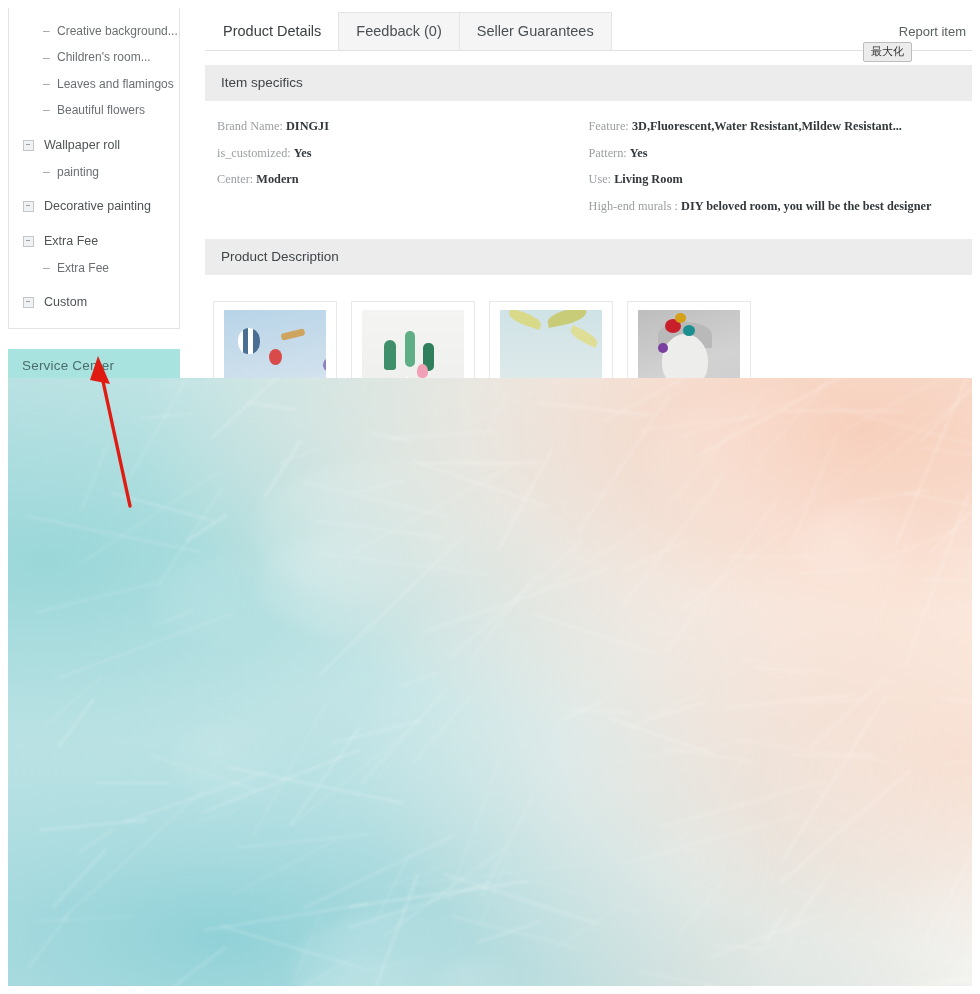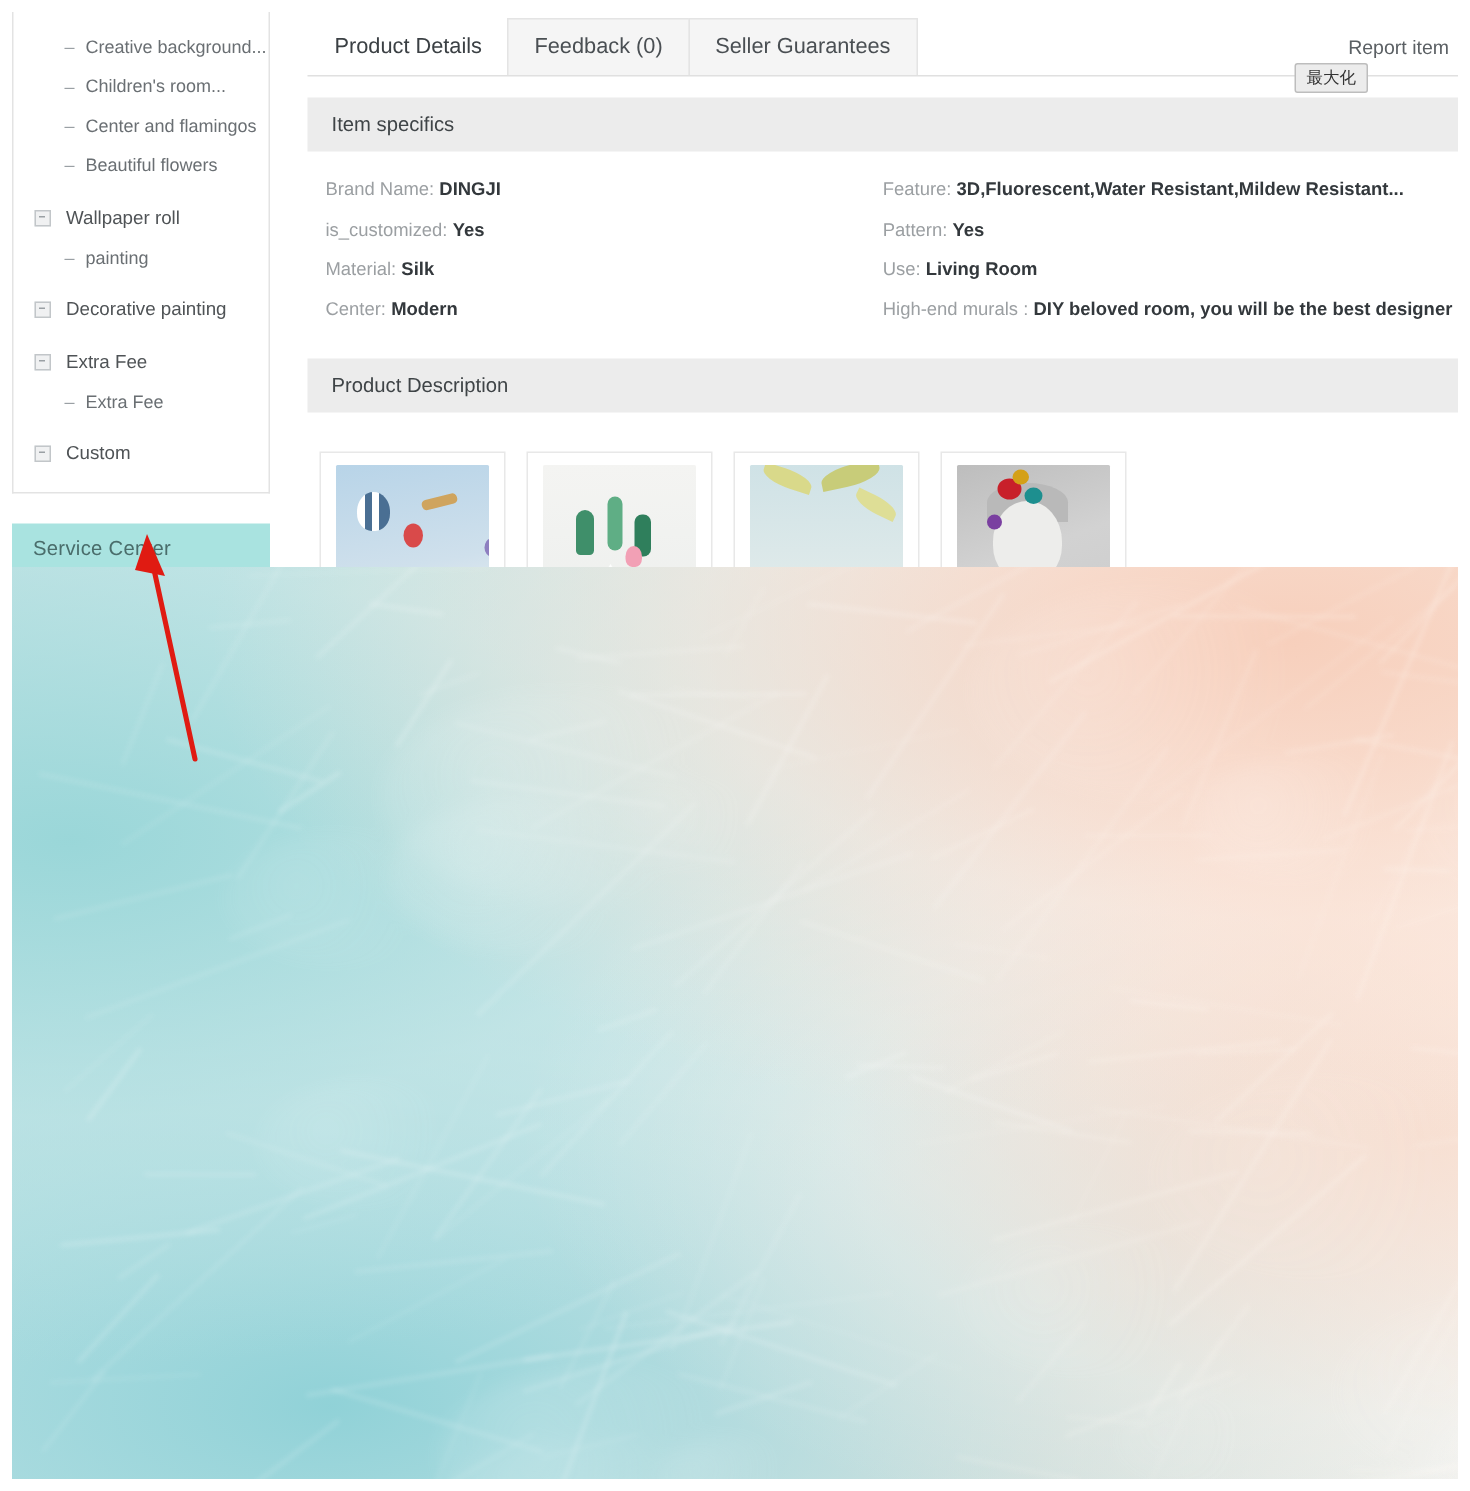--- a/index.html
+++ b/index.html
@@ -71,21 +71,21 @@
     position:absolute;right:60px;top:34px;
     background:#ececec;border:1px solid #bdbdbd;
     font-size:11px;color:#333;padding:1px 7px 2px 7px;
     border-radius:2px;
   }
 
   .sec-head{
     background:#ececec;color:#3f4447;font-size:13.5px;
     padding:10px 0 11px 16px;margin-top:14px;
   }
-  .specs{display:flex;padding:12px 0 6px 0;}
+  .specs{display:flex;padding:12px 0 6px 0;font-family:Liberation Serif, serif;}
   .spec-col{width:50%;padding-left:12px;box-sizing:border-box;}
   .spec-col:last-child{padding-left:0;}
   .spec-row{font-size:12.3px;color:#9b9fa2;padding:5px 0 5px 0;line-height:1.35;}
   .spec-row b{color:#33383c;font-weight:bold;}
 
   .thumbs{display:flex;padding:26px 0 0 8px;gap:14px;}
   .thumb{
     width:124px;height:112px;
     background:#ffffff;border:1px solid #e8e8e8;
     padding:8px 10px 0 10px;box-sizing:border-box;
@@ -169,21 +169,21 @@
             <div class="cat-row child">
               <span class="dash-icon">–</span>
               <span>Creative background...</span>
             </div>
             <div class="cat-row child">
               <span class="dash-icon">–</span>
               <span>Children's room...</span>
             </div>
             <div class="cat-row child">
               <span class="dash-icon">–</span>
-              <span>Center and flamingos</span>
+              <span>Leaves and flamingos</span>
             </div>
             <div class="cat-row child">
               <span class="dash-icon">–</span>
               <span>Beautiful flowers</span>
             </div>
             <div class="cat-gap"></div>
             <div class="cat-row">
               <span class="sq-icon"></span>
               <span>Wallpaper roll</span>
             </div>
@@ -242,21 +242,20 @@
       <div class="report">Report item</div>
       <div class="max-badge">最大化</div>
     </div>
 
     <div class="sec-head">Item specifics</div>
 
     <div class="specs">
       <div class="spec-col" id="spec-left">
           <div class="spec-row"><span>Brand Name: </span><b>DINGJI</b></div>
           <div class="spec-row"><span>is_customized: </span><b>Yes</b></div>
-          <div class="spec-row"><span>Material: </span><b>Silk</b></div>
           <div class="spec-row"><span>Center: </span><b>Modern</b></div>
         </div>
       <div class="spec-col" id="spec-right">
           <div class="spec-row"><span>Feature: </span><b>3D,Fluorescent,Water Resistant,Mildew Resistant...</b></div>
           <div class="spec-row"><span>Pattern: </span><b>Yes</b></div>
           <div class="spec-row"><span>Use: </span><b>Living Room</b></div>
           <div class="spec-row"><span>High-end murals : </span><b>DIY beloved room, you will be the best designer</b></div>
         </div>
     </div>
 

